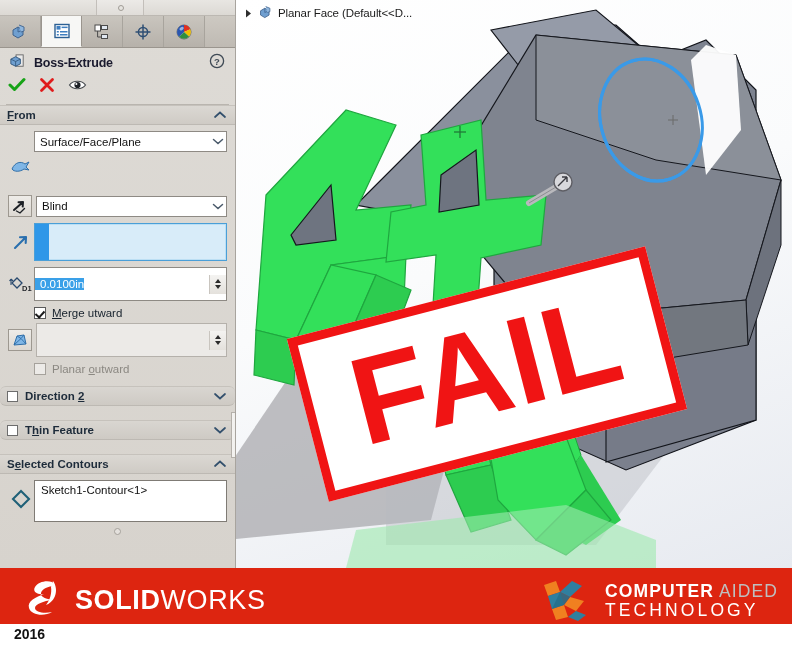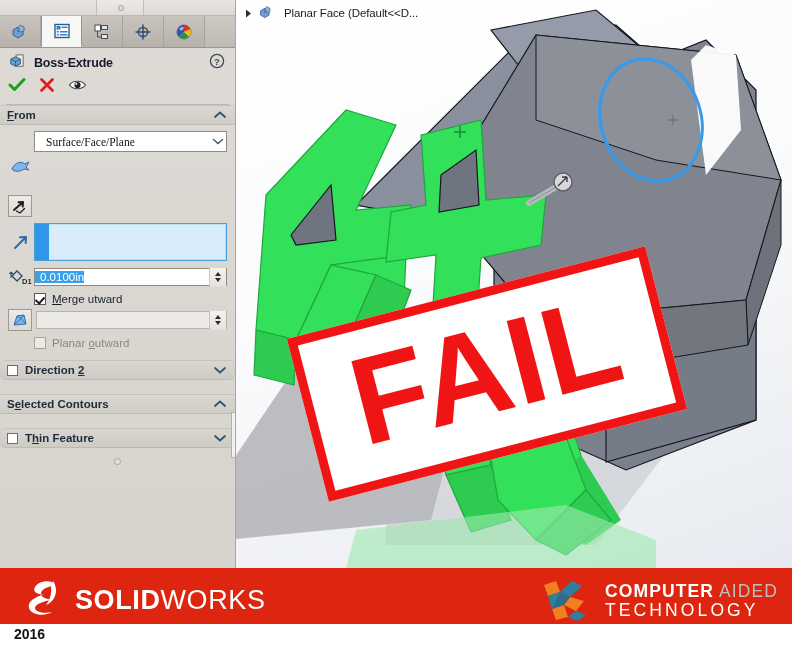--- a/index.html
+++ b/index.html
@@ -115,22 +115,22 @@
   .icon-btn {
     width: 24px; height: 22px; flex:none;
     border: 1px solid #9d9890;
     background: linear-gradient(to bottom,#eeece8,#dcd8d2);
     display:flex; align-items:center; justify-content:center;
     margin-right: 4px; cursor:pointer;
   }
   select.combo, .combo {
     flex: 1; height: 21px;
     border: 1px solid #8e8a84; background:#ffffff;
-    font-family:Liberation Serif, serif; font-size:11.5px;
-    color:#111; padding-left:11px;
+    font-family:Liberation Sans, sans-serif; font-size:11.5px;
+    color:#111; padding-left:5px;
     display:flex; align-items:center; position:relative;
     cursor:pointer;
   }
   .combo .cv { flex:1; }
   .combo .carr {
     width: 17px; display:flex; align-items:center; justify-content:center;
   }
   .selbox {
     flex:1; height: 23px; border:1px solid #7f7b75; background:#fff;
     display:flex; align-items:center; font-size:11.5px; color:#111;
@@ -138,21 +138,21 @@
   }
   .selbox .swatch { width:14px; height:21px; background:#00d420; flex:none; }
   .selbox .sv { padding-left:6px; }
   .selbox.blue {
     border:1px solid #4a9fd8; background:#d8ecf9;
     box-shadow: inset 0 0 0 1px #bcdff4;
     height: 38px;
   }
   .selbox.blue .swatch { background:#2f97e8; height:36px; width:14px;}
   .numfield {
-    flex:1; height: 18px; border:1px solid #8e8a84; background:#fff;
+    flex:1; height: 34px; border:1px solid #8e8a84; background:#fff;
     display:flex; align-items:center; font-size:11.5px; color:#111;
     cursor:text;
   }
   .numfield.disabled { background:#eceae7; border-color:#b5b1ab; }
   .numfield .nv { padding-left:5px; }
   .numfield .nv.sel { background:#3aa0e8; color:#fff; }
   .spin {
     margin-left:auto; width:17px; height:19px; flex:none;
     border-left:1px solid #c9c5bf;
     display:flex; flex-direction:column; align-items:center; justify-content:center;
@@ -209,21 +209,21 @@
   }
   .tree-head {
     position:absolute; left:0; top:0; height:26px;
     display:flex; align-items:center; padding-left:6px;
     font-size: 11.5px; color:#1a1a1a; z-index:6;
   }
   .tree-arrow {
     width:12px; display:flex; align-items:center; justify-content:center;
     cursor:pointer;
   }
-  .tree-label { margin-left:9px; letter-spacing:-0.1px; }
+  .tree-label { margin-left:3px; letter-spacing:-0.1px; }
   #svgscene { position:absolute; left:0; top:0; }
 
   
   .fail {
     position:absolute;
     left: 66px; top: 290px;
     width: 370px; height: 168px;
     background:#ffffff;
     border: 9px solid #f01414;
     transform: rotate(-14.5deg);
@@ -406,20 +406,28 @@
     </div>
 
     <div class="sec-body">
       <div class="row">
         <div class="icon-btn">
           <svg width="18" height="16" viewBox="0 0 18 16">
             <path d="M3 12 L12 4 M12 4 L7.5 4.3 M12 4 L11.7 8.6" stroke="#1d2126" stroke-width="2" fill="none" stroke-linecap="round"></path>
             <path d="M13.5 10.5 L9 15 L5.5 13" stroke="#1d2126" stroke-width="1.4" fill="none" stroke-linecap="round"></path>
           </svg>
         </div>
+        <div class="combo">
+          <span class="cv">Blind</span>
+          <span class="carr">
+            <svg width="12" height="9" viewBox="0 0 12 9">
+                <path d="M1.5 2.5 L6 6.5 L10.5 2.5" fill="none" stroke="#4a5a6b" stroke-width="1.5" stroke-linecap="round"></path>
+              </svg>
+          </span>
+        </div>
       </div>
       <div class="row">
         <div class="icon-slot">
           <svg width="20" height="20" viewBox="0 0 20 20">
             <path d="M4 16 L15 5 M15 5 L9 5.3 M15 5 L14.7 11" stroke="#2a6fae" stroke-width="2.1" fill="none" stroke-linecap="round"></path>
           </svg>
         </div>
         <div class="selbox blue">
           <span class="swatch"></span>
           <span class="sv"></span>
@@ -470,39 +478,49 @@
     <div class="sec-head plain">
       <span class="sec-cb"></span>
       <span class="sec-title"><span>Direction </span><u>2</u></span>
       <span class="chev">
         <svg width="14" height="10" viewBox="0 0 14 10">
             <path d="M2 3 L7 7.5 L12 3" fill="none" stroke="#33506d" stroke-width="1.7" stroke-linecap="round"></path>
           </svg>
       </span>
     </div>
 
-    <div class="sec-head" style="margin-top:14px">
-      <span class="sec-title"><span>S</span><u>e</u><span>lected Contours</span></span>
-      <span class="chev">
-        <svg width="14" height="10" viewBox="0 0 14 10">
-            <path d="M2 7 L7 2.5 L12 7" fill="none" stroke="#33506d" stroke-width="1.7" stroke-linecap="round"></path>
-          </svg>
-      </span>
-    </div>
-
     <div class="sec-head plain" style="margin-top:14px">
       <span class="sec-cb"></span>
       <span class="sec-title"><span>T</span><u>h</u><span>in Feature</span></span>
       <span class="chev">
         <svg width="14" height="10" viewBox="0 0 14 10">
             <path d="M2 3 L7 7.5 L12 3" fill="none" stroke="#33506d" stroke-width="1.7" stroke-linecap="round"></path>
           </svg>
       </span>
     </div>
+
+    <div class="sec-head" style="margin-top:14px">
+      <span class="sec-title"><span>S</span><u>e</u><span>lected Contours</span></span>
+      <span class="chev">
+        <svg width="14" height="10" viewBox="0 0 14 10">
+            <path d="M2 7 L7 2.5 L12 7" fill="none" stroke="#33506d" stroke-width="1.7" stroke-linecap="round"></path>
+          </svg>
+      </span>
+    </div>
     <div class="sec-body">
+      <div class="row" style="align-items:flex-start">
+        <div class="icon-slot" style="padding-top:8px">
+          <svg width="22" height="22" viewBox="0 0 22 22">
+            <path d="M11 3 L19 11 L11 19 L3 11 Z" fill="none" stroke="#1f6077" stroke-width="2.1"></path>
+          </svg>
+        </div>
+        <div class="contourbox">
+          <span>Sketch1-Contour&lt;1&gt;</span>
+        </div>
+      </div>
       <div class="dot-handle"></div>
     </div>
 
     <div class="splitter-tab">
       <span class="d"></span>
     </div>
   </div>
 
   <div id="viewport">
 

